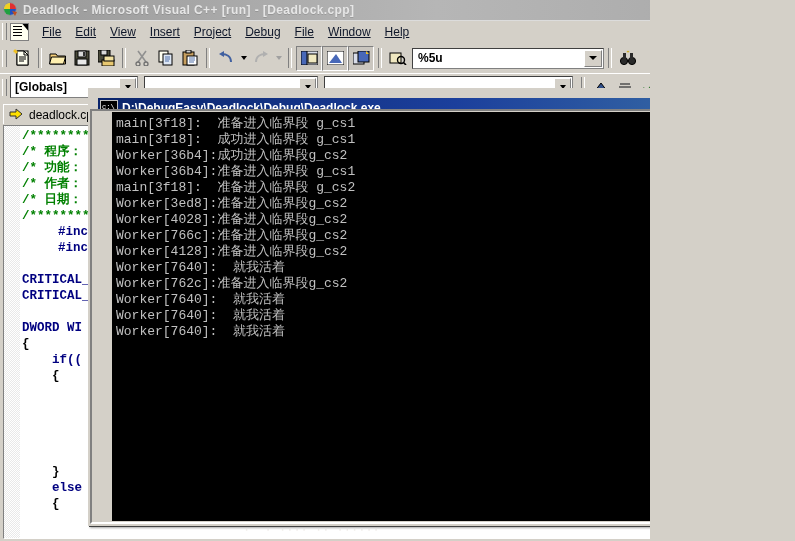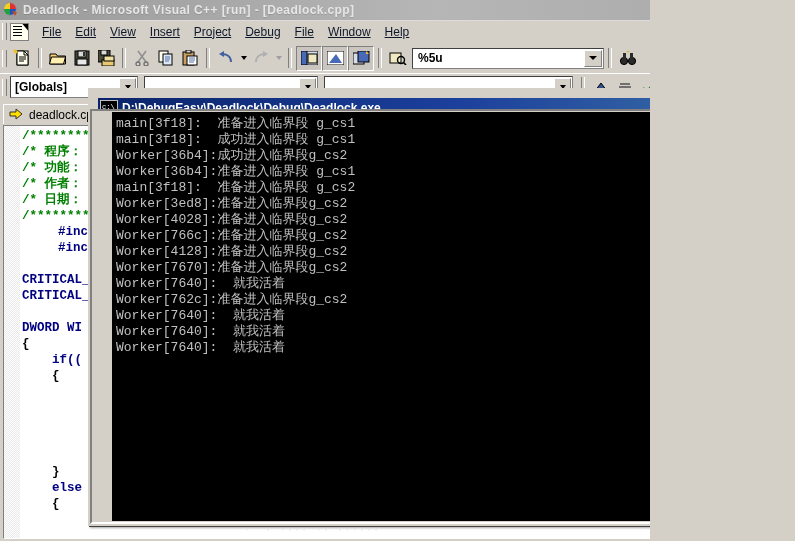--- a/index.html
+++ b/index.html
@@ -506,21 +506,20 @@
       <div class="console-screen">
           <div class="cline">main[3f18]:  准备进入临界段 g_cs1</div>
           <div class="cline">main[3f18]:  成功进入临界段 g_cs1</div>
           <div class="cline">Worker[36b4]:成功进入临界段g_cs2</div>
           <div class="cline">Worker[36b4]:准备进入临界段 g_cs1</div>
           <div class="cline">main[3f18]:  准备进入临界段 g_cs2</div>
           <div class="cline">Worker[3ed8]:准备进入临界段g_cs2</div>
           <div class="cline">Worker[4028]:准备进入临界段g_cs2</div>
           <div class="cline">Worker[766c]:准备进入临界段g_cs2</div>
           <div class="cline">Worker[4128]:准备进入临界段g_cs2</div>
-          <div class="cline">Worker[7670]:准备进入临界段g_cs2</div>
           <div class="cline">Worker[7640]:  就我活着</div>
           <div class="cline">Worker[762c]:准备进入临界段g_cs2</div>
           <div class="cline">Worker[7640]:  就我活着</div>
           <div class="cline">Worker[7640]:  就我活着</div>
           <div class="cline">Worker[7640]:  就我活着</div>
         </div>
       <div class="console-scroll">
         <div class="sbtn up">
             <span class="tri"></span>
           </div>

